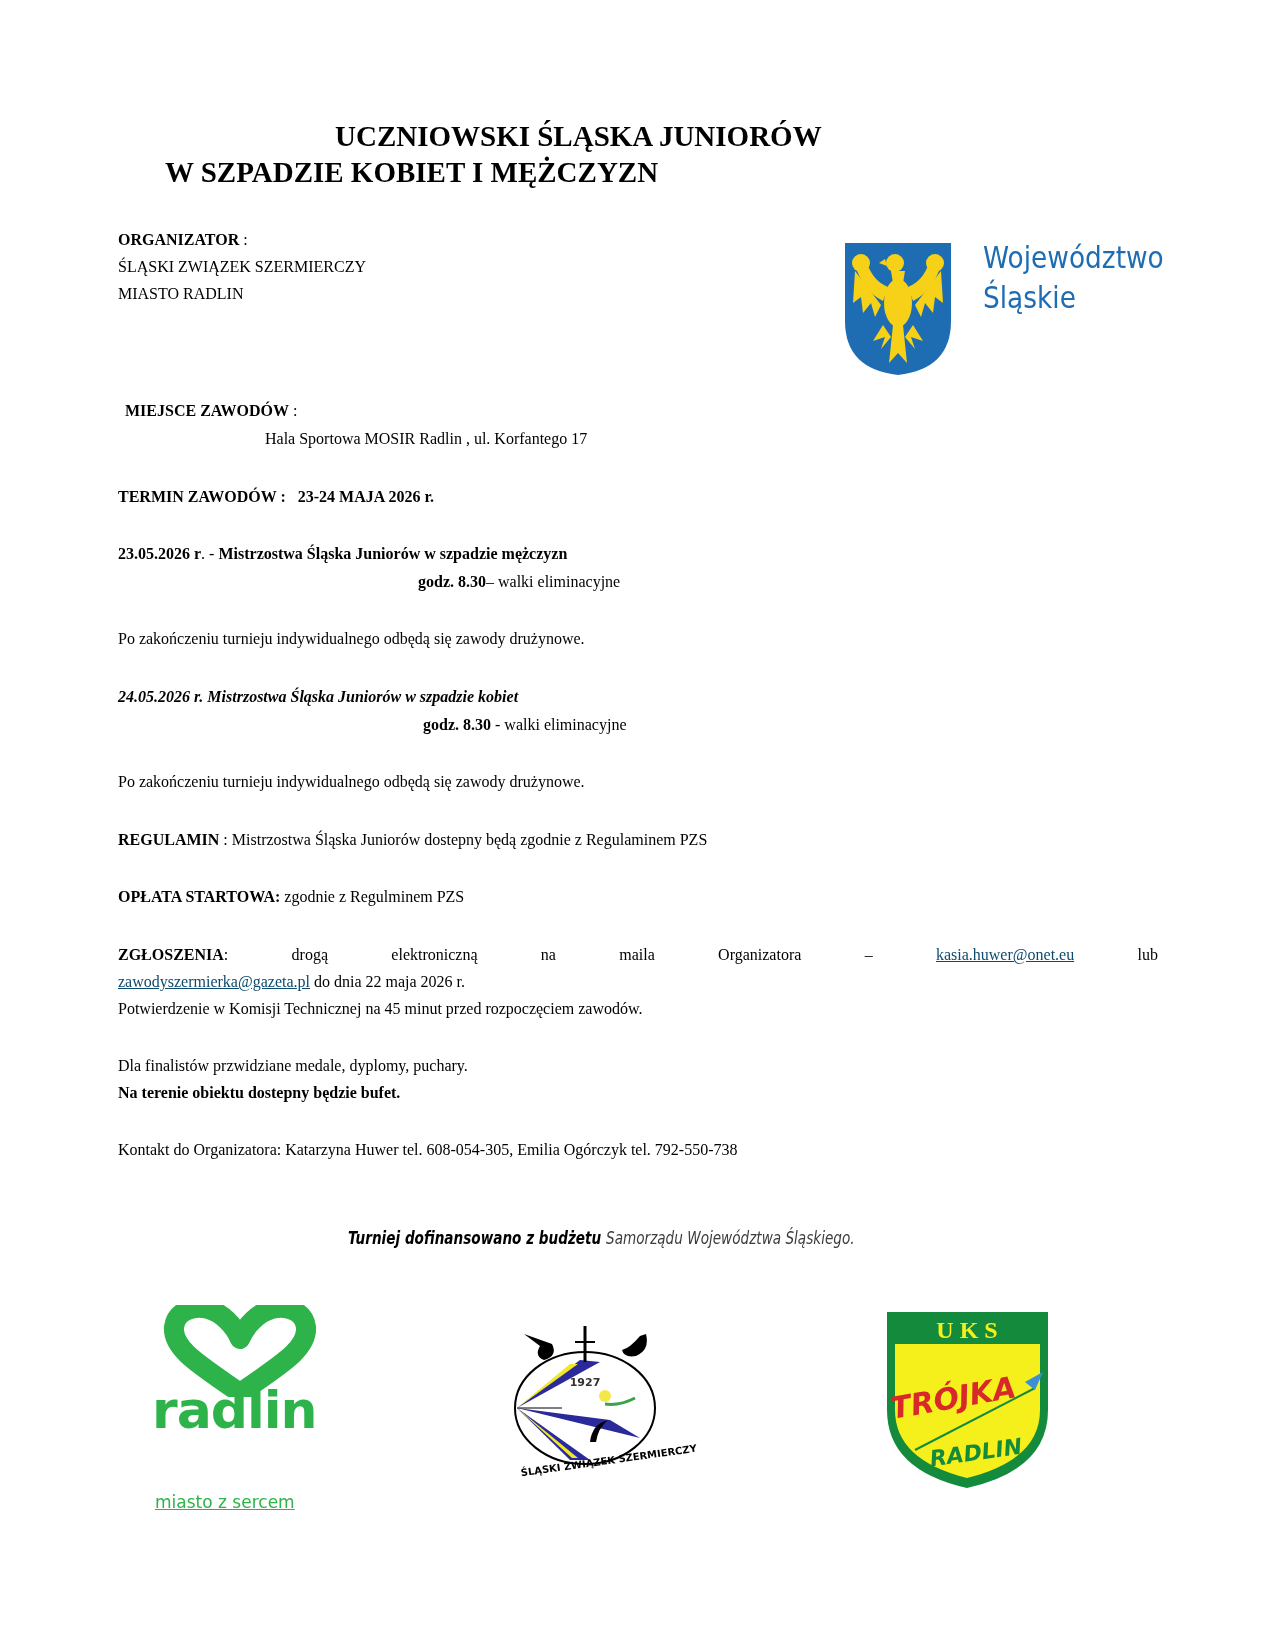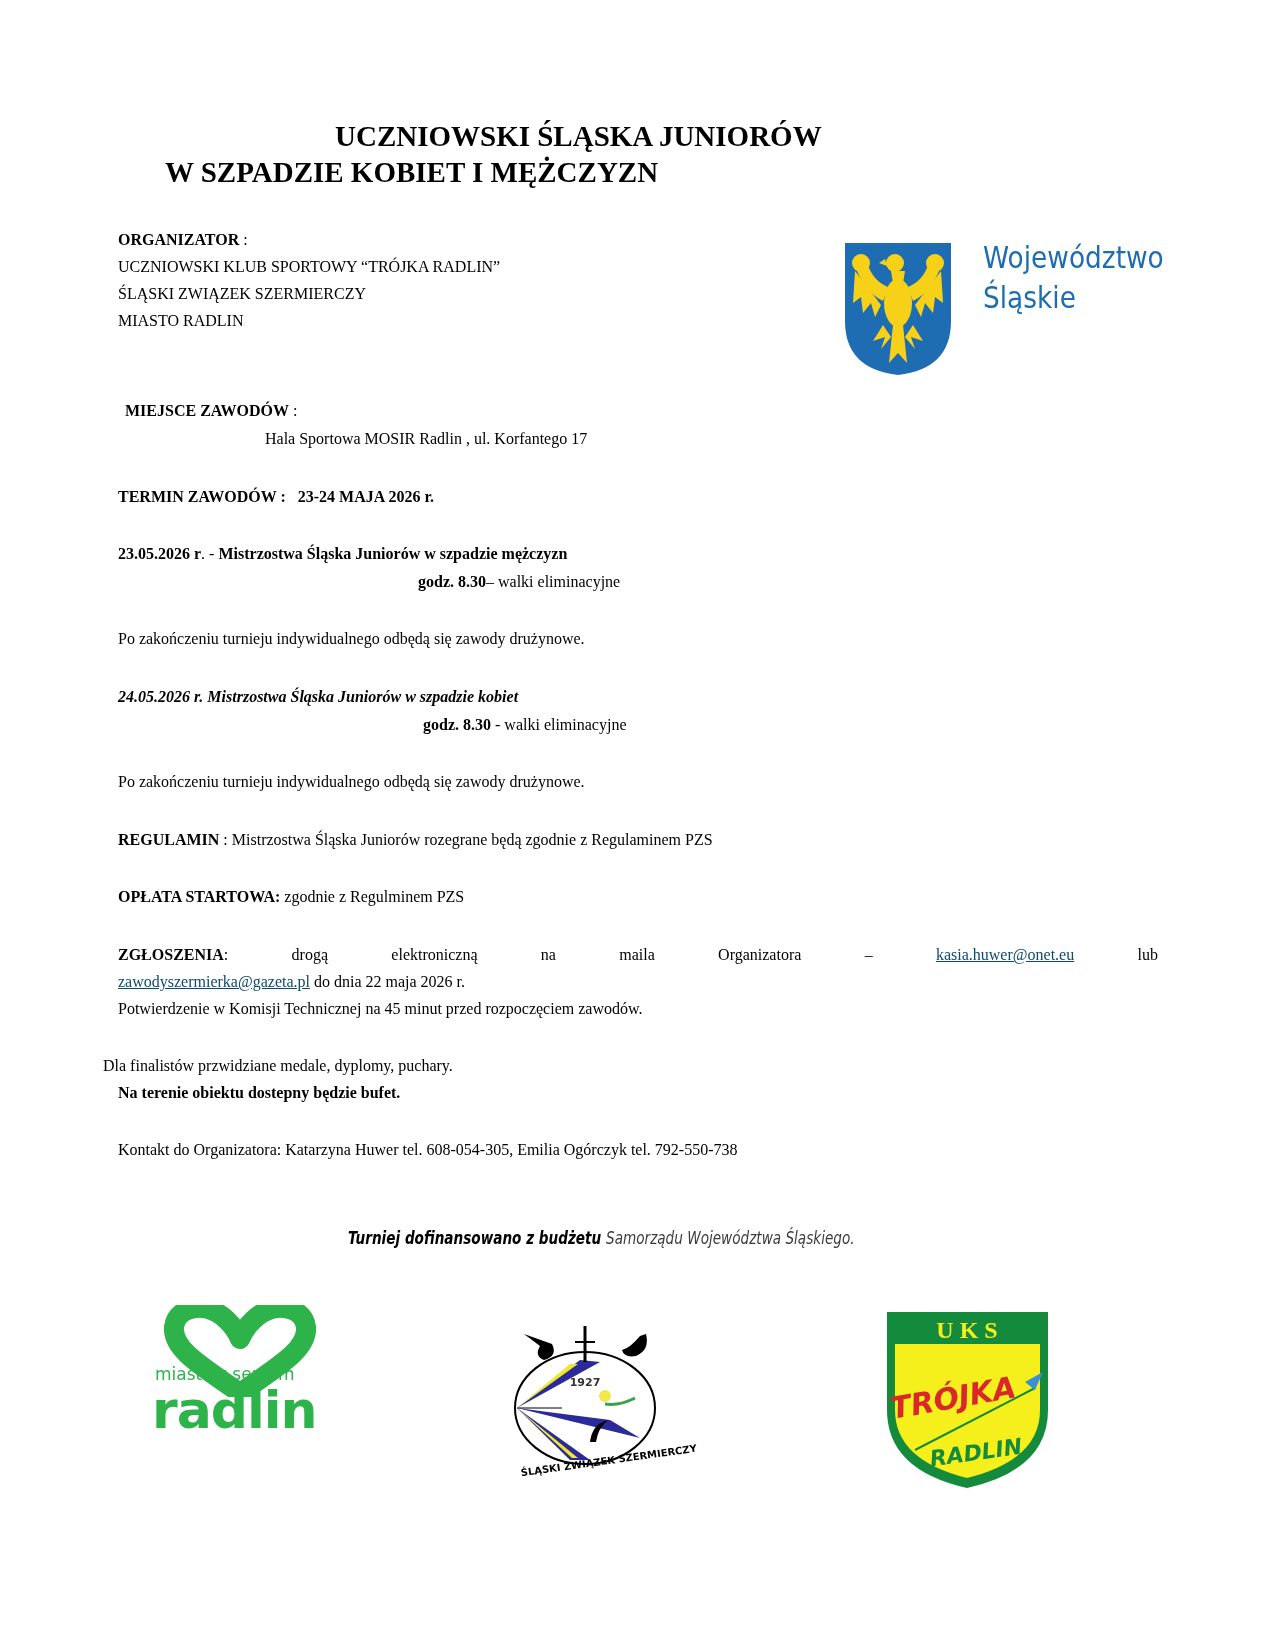--- a/index.html
+++ b/index.html
@@ -19,21 +19,20 @@
   .justify-line { display: flex; justify-content: space-between; width: 1040px; }
 </style>
 </head>
 <body>
 
 <div class="abs title" style="left:335px; top:120px;">UCZNIOWSKI ŚLĄSKA JUNIORÓW</div>
 <div class="abs title" style="left:165px; top:156px;">W SZPADZIE KOBIET I MĘŻCZYZN</div>
 
 <div class="abs txt" style="left:118px; top:226px;">
   <div><span class="b">ORGANIZATOR</span><span> :</span></div>
-  <div>UCZNIOWSKI KLUB SPORTOWY “TRÓJKA RADLIN”</div>
   <div>ŚLĄSKI ZWIĄZEK SZERMIERCZY</div>
   <div>MIASTO RADLIN</div>
 </div>
 
 <div class="abs" style="left:843px; top:241px; width:110px; height:136px;">
   <svg width="110" height="136" viewBox="0 0 110 136">
     <path d="M2 2 H108 V80 Q108 128 55 134 Q2 128 2 80 Z" fill="#1e6db3"></path>
     <g fill="#f7d117">
       <circle cx="18" cy="22" r="9"></circle>
       <circle cx="92" cy="22" r="9"></circle>
@@ -73,21 +72,21 @@
 </div>
 <div class="abs txt" style="left:118px; top:625px;">Po zakończeniu turnieju indywidualnego odbędą się zawody drużynowe.</div>
 
 <div class="abs txt b" style="left:118px; top:683px;font-style:italic;">24.05.2026 r. Mistrzostwa Śląska Juniorów w szpadzie kobiet</div>
 <div class="abs txt" style="left:423px; top:711px;">
   <span class="b">godz. 8.30</span><span> - walki eliminacyjne</span>
 </div>
 <div class="abs txt" style="left:118px; top:768px;">Po zakończeniu turnieju indywidualnego odbędą się zawody drużynowe.</div>
 
 <div class="abs txt" style="left:118px; top:826px;">
-  <span class="b">REGULAMIN</span><span> : Mistrzostwa Śląska Juniorów rozegrane będą zgodnie z Regulaminem PZS</span>
+  <span class="b">REGULAMIN</span><span> : Mistrzostwa Śląska Juniorów dostepny będą zgodnie z Regulaminem PZS</span>
 </div>
 
 <div class="abs txt" style="left:118px; top:883px;">
   <span class="b">OPŁATA STARTOWA:</span><span>  zgodnie z Regulminem PZS</span>
 </div>
 
 <div class="abs txt justify-line" style="left:118px; top:941px;">
   <span><span class="b">ZGŁOSZENIA</span><span>:</span></span>
   <span>drogą</span>
   <span>elektroniczną</span>
@@ -96,36 +95,36 @@
   <span>Organizatora</span>
   <span>–</span>
   <a class="link" href="#">kasia.huwer@onet.eu</a>
   <span>lub</span>
 </div>
 <div class="abs txt" style="left:118px; top:968px;">
   <a class="link" href="#">zawodyszermierka@gazeta.pl</a><span> do dnia 22 maja 2026 r.</span>
 </div>
 <div class="abs txt" style="left:118px; top:995px;">Potwierdzenie w Komisji Technicznej na 45 minut przed rozpoczęciem zawodów.</div>
 
-<div class="abs txt" style="left:103px; top:1052px;">Dla finalistów przwidziane medale, dyplomy, puchary.</div>
+<div class="abs txt" style="left:118px; top:1052px;">Dla finalistów przwidziane medale, dyplomy, puchary.</div>
 <div class="abs txt" style="left:118px; top:1079px;font-weight:bold;">Na terenie obiektu dostepny będzie bufet.</div>
 
 <div class="abs txt" style="left:118px; top:1136px;">Kontakt do Organizatora:  Katarzyna Huwer tel. 608-054-305, Emilia Ogórczyk tel. 792-550-738</div>
 
 <div class="abs funding" style="left:348px; top:1228px;">
   <span>Turniej dofinansowano z budżetu </span><span class="grey">Samorządu Województwa Śląskiego.</span>
 </div>
 
 <div class="abs" style="left:160px; top:1305px; width:160px; height:90px;">
   <svg width="160" height="92" viewBox="0 0 160 92">
     <path d="M80 88 C40 60 12 44 14 22 C16 6 34 0 48 4 C62 8 74 20 80 34 C86 20 98 8 112 4 C126 0 144 6 146 22 C148 44 120 60 80 88 Z" fill="none" stroke="#2db34a" stroke-width="20" stroke-linejoin="round"></path>
   </svg>
 </div>
 <div class="abs radlin-word" style="left:152px; top:1380px;">radlin</div>
-<div class="abs radlin-sub" style="left:155px; top:1364px;">miasto z sercem</div>
+<div class="abs radlin-sub" style="left:155px; top:1492px;text-decoration:underline;">miasto z sercem</div>
 
 <div class="abs" style="left:500px; top:1320px; width:170px; height:150px;">
   <svg width="170" height="150" viewBox="0 0 170 150">
     <ellipse cx="85" cy="88" rx="70" ry="56" fill="#fff" stroke="#000" stroke-width="2"></ellipse>
     <path d="M17 88 L80 40 L100 42 Z" fill="#2a2a9a"></path>
     <path d="M17 88 L70 44 L78 44 Z" fill="#f0e62a"></path>
     <path d="M17 88 L70 140 L90 140 Z" fill="#2a2a9a"></path>
     <path d="M17 88 L72 138 L78 138 Z" fill="#f0e62a"></path>
     <path d="M17 88 L140 118 L110 100 Z" fill="#2a2a9a"></path>
     <line x1="17" y1="88" x2="62" y2="88" stroke="#000" stroke-width="1"></line>

